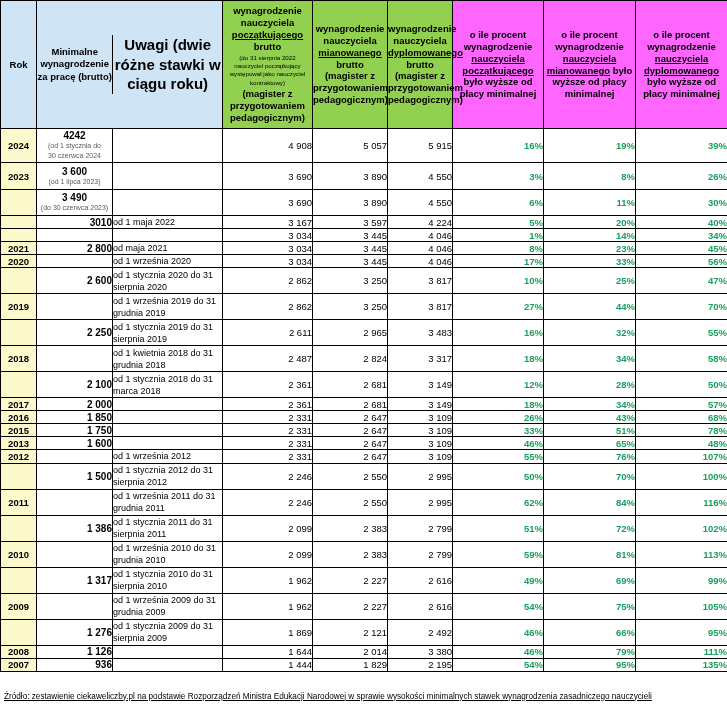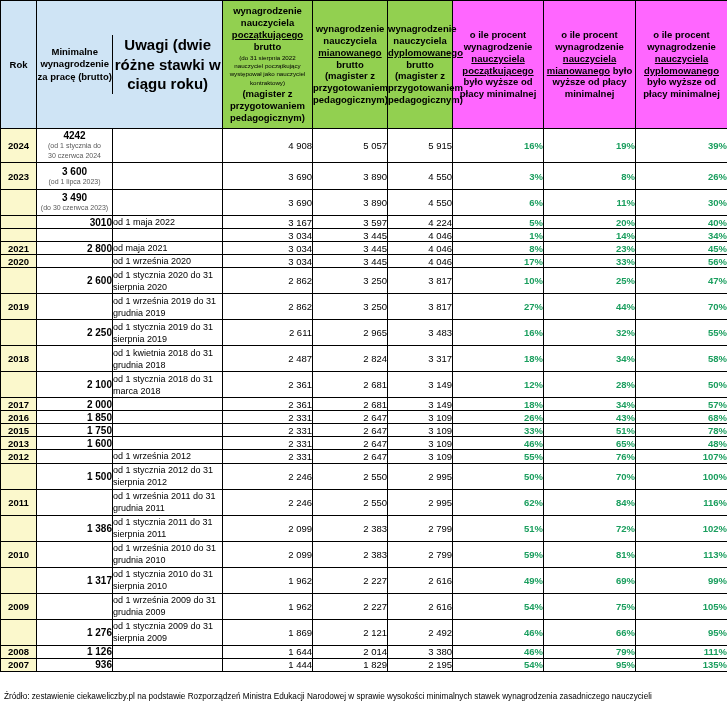--- a/index.html
+++ b/index.html
@@ -117,20 +117,21 @@
     height: 20px;
     display: flex;
     align-items: center;
     font-size: 8.2px;
     padding-left: 4px;
     box-sizing: border-box;
     background: #ffffff;
     color: #000;
     white-space: nowrap;
     overflow: hidden;
+    text-decoration: underline;
   }
 </style>
 </head>
 <body>
 
 <div id="wrap">
 
   <table class="sheet">
     <colgroup>
       <col style="width:36px">

